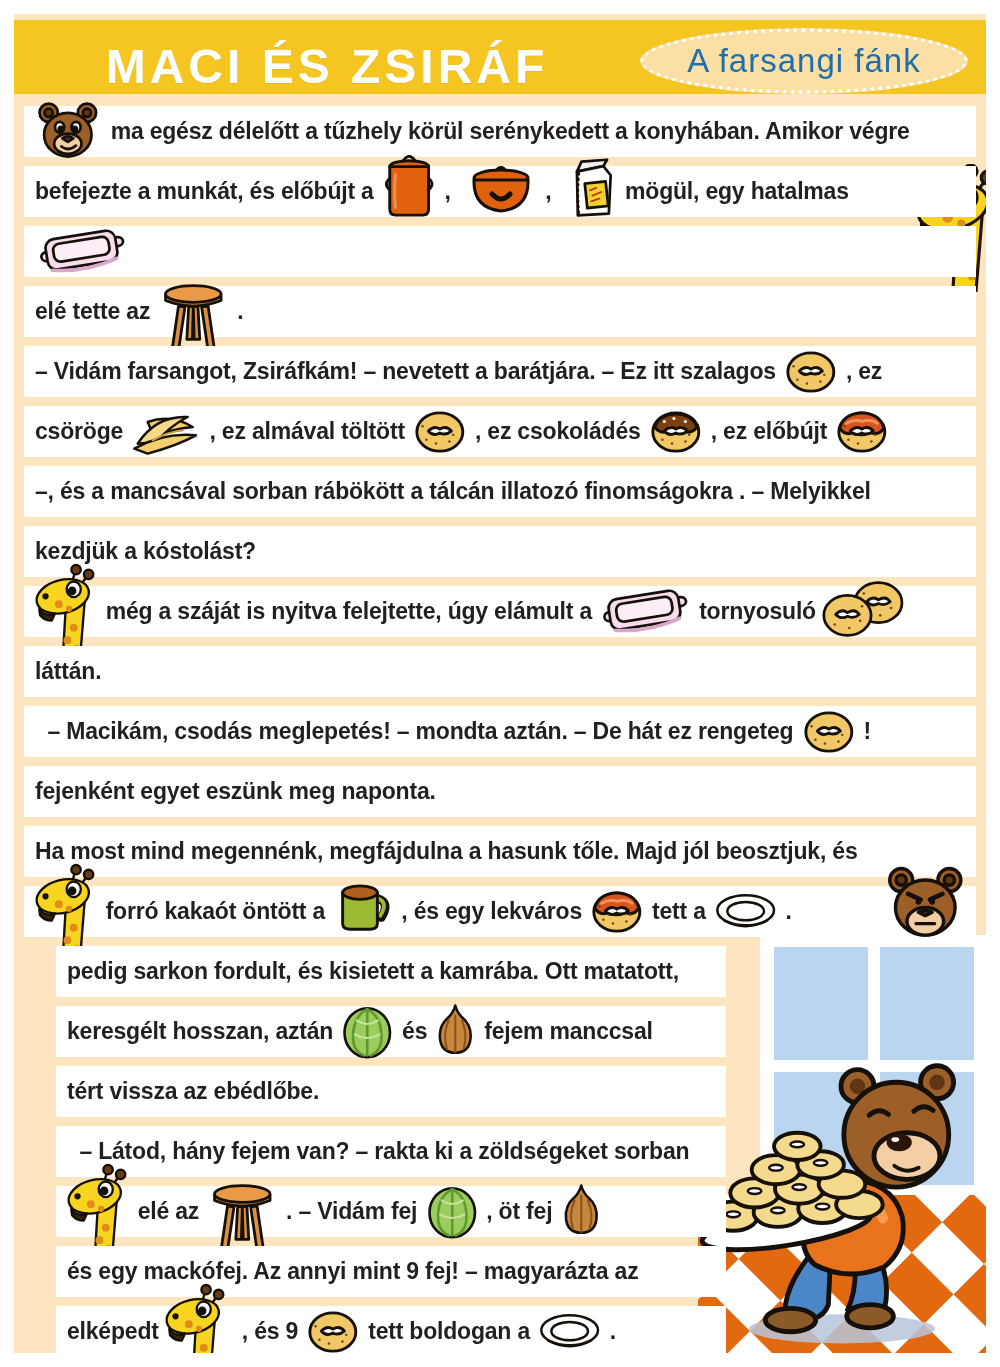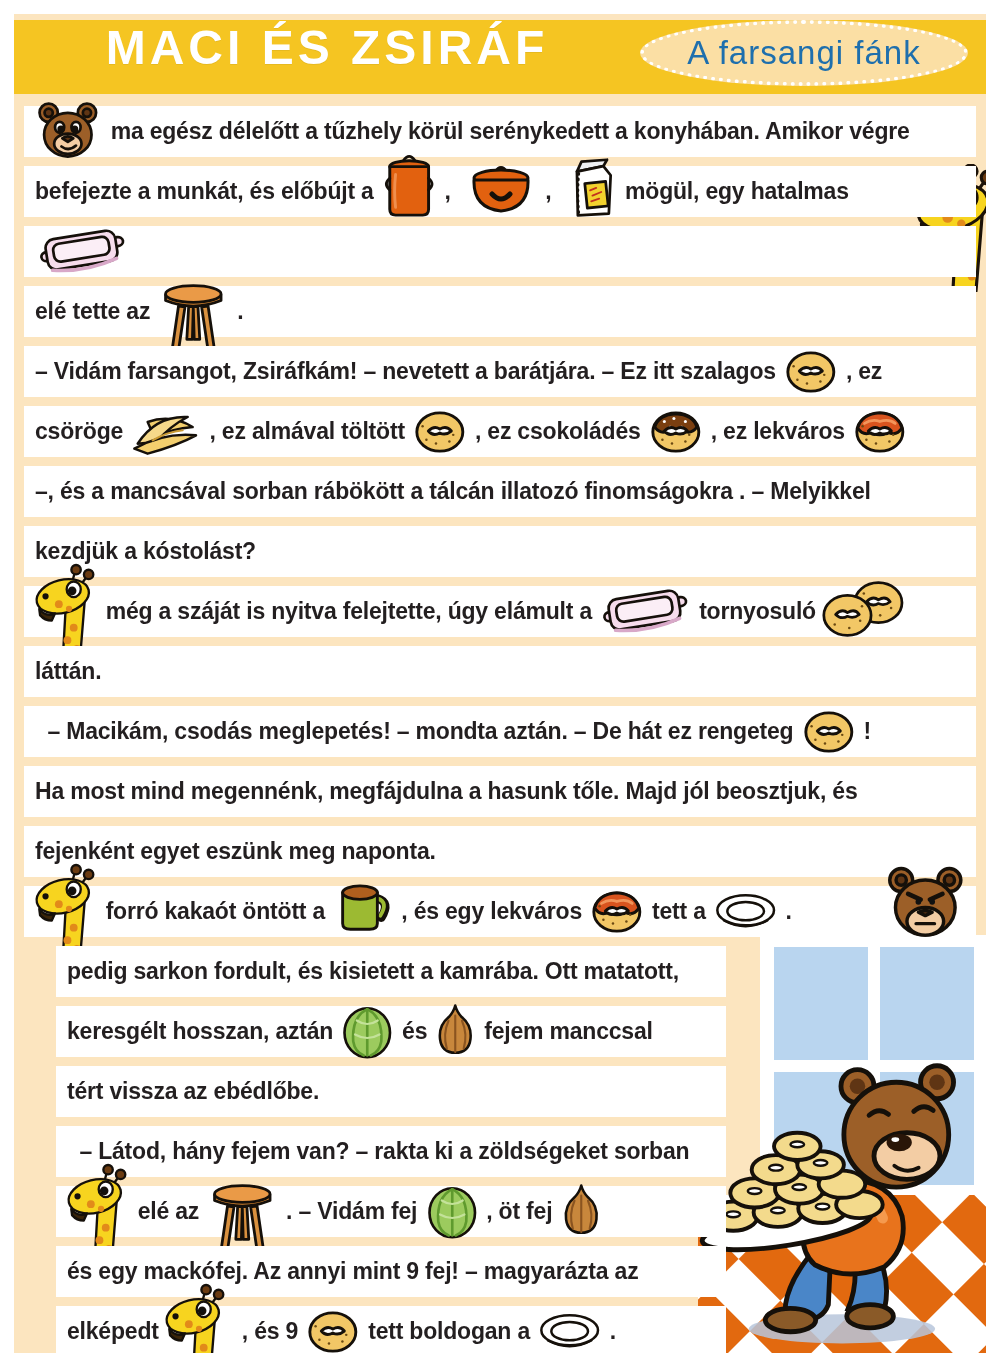--- a/index.html
+++ b/index.html
@@ -12,21 +12,21 @@
     --floor-orange:#e2690f;
     --window-blue:#b9d5ef;
   }
   html,body{margin:0;padding:0;}
   body{background:#888;font-family:"Liberation Sans",sans-serif;}
   .canvas{position:relative;width:1000px;height:1367px;background:#ffffff;margin:0 auto;overflow:hidden;}
   .page{position:absolute;left:14px;top:14px;right:14px;bottom:14px;background:var(--page-bg);overflow:hidden;}
 
   
   .header{position:relative;height:74px;margin:6px 0 12px 0;background:var(--header-yellow);
-          display:flex;align-items:flex-start;z-index:3;}
+          display:flex;align-items:flex-end;z-index:3;}
   .title{flex:1;text-align:center;color:#ffffff;font-weight:700;font-size:48px;letter-spacing:4px;
          text-shadow:0 1px 0 rgba(0,0,0,.06);}
   .badge{width:320px;height:58px;margin-right:18px;background:var(--badge-bg);
          border:4px dotted #ffffff;border-radius:50%;
          display:flex;align-items:center;justify-content:center;flex:0 0 auto;}
   .badge span{color:var(--badge-text);font-weight:400;font-size:33px;letter-spacing:1px;}
 
   
   .story{position:relative;display:flex;flex-direction:column;gap:9px;padding:0 10px;z-index:2;}
   .row{display:flex;align-items:center;background:var(--band-bg);min-height:51px;
@@ -292,21 +292,21 @@
     <path d="M16 23 Q22 17 28 21 Q35 17 40 23 Q34 28 28 25 Q21 29 16 23 Z" fill="#ffffff" stroke="#15100a" stroke-width="3" stroke-linecap="round" stroke-linejoin="round"></path>
     <g fill="#6b4a12">
                 <circle cx="14" cy="32" r="1.3"></circle>
                 <circle cx="24" cy="36" r="1.3"></circle>
                 <circle cx="38" cy="34" r="1.3"></circle>
                 <circle cx="42" cy="27" r="1.3"></circle>
                 <circle cx="10" cy="18" r="1.3"></circle>
               </g>
             </svg>
           </span>
-          <span class="txt"> , ez lekváros </span>
+          <span class="txt"> , ez előbújt </span>
           <span class="icon icon-doughnut-jam">
             <svg viewBox="0 0 56 48">
               <ellipse cx="28" cy="24" rx="24" ry="20" fill="#f2c766" stroke="#15100a" stroke-width="3" stroke-linecap="round" stroke-linejoin="round"></ellipse>
               <path d="M5 20 Q9 5 28 4 Q47 5 51 20 Q45 29 36 24 Q28 30 20 24 Q11 29 5 20 Z" fill="#d9541e" stroke="#15100a" stroke-width="3" stroke-linecap="round" stroke-linejoin="round"></path>
     <path d="M12 15 Q20 10 28 13 Q38 10 44 15" stroke="#f2955a" stroke-width="3" fill="none" stroke-linecap="round"></path>
     <path d="M16 23 Q22 17 28 21 Q35 17 40 23 Q34 28 28 25 Q21 29 16 23 Z" fill="#ffffff" stroke="#15100a" stroke-width="3" stroke-linecap="round" stroke-linejoin="round"></path>
     <g fill="#6b4a12">
                 <circle cx="14" cy="32" r="1.3"></circle>
                 <circle cx="24" cy="36" r="1.3"></circle>
                 <circle cx="38" cy="34" r="1.3"></circle>
@@ -398,24 +398,24 @@
                 <circle cx="24" cy="36" r="1.3"></circle>
                 <circle cx="38" cy="34" r="1.3"></circle>
                 <circle cx="42" cy="27" r="1.3"></circle>
                 <circle cx="10" cy="18" r="1.3"></circle>
               </g>
             </svg>
           </span>
           <span class="txt"> !</span>
         </div>
         <div class="row">
+          <span class="txt">fejenként egyet eszünk meg naponta.</span>
+        </div>
+        <div class="row">
           <span class="txt">Ha most mind megennénk, megfájdulna a hasunk tőle. Majd jól beosztjuk, és</span>
-        </div>
-        <div class="row">
-          <span class="txt">fejenként egyet eszünk meg naponta.</span>
         </div>
         <div class="row">
           <span class="icon icon-giraffe-head">
             <svg viewBox="0 0 80 120">
               <g stroke="#15100a" stroke-width="3" stroke-linecap="round" stroke-linejoin="round">
   <line x1="50" y1="22" x2="54" y2="7"></line>
                 <circle cx="55" cy="6" r="6" fill="#6b3c12"></circle>
   <line x1="62" y1="24" x2="70" y2="13"></line>
                 <circle cx="71" cy="12" r="6" fill="#6b3c12"></circle>
   <path d="M42 50 L66 46 L60 120 L38 120 Z" fill="#f7d41f"></path>

